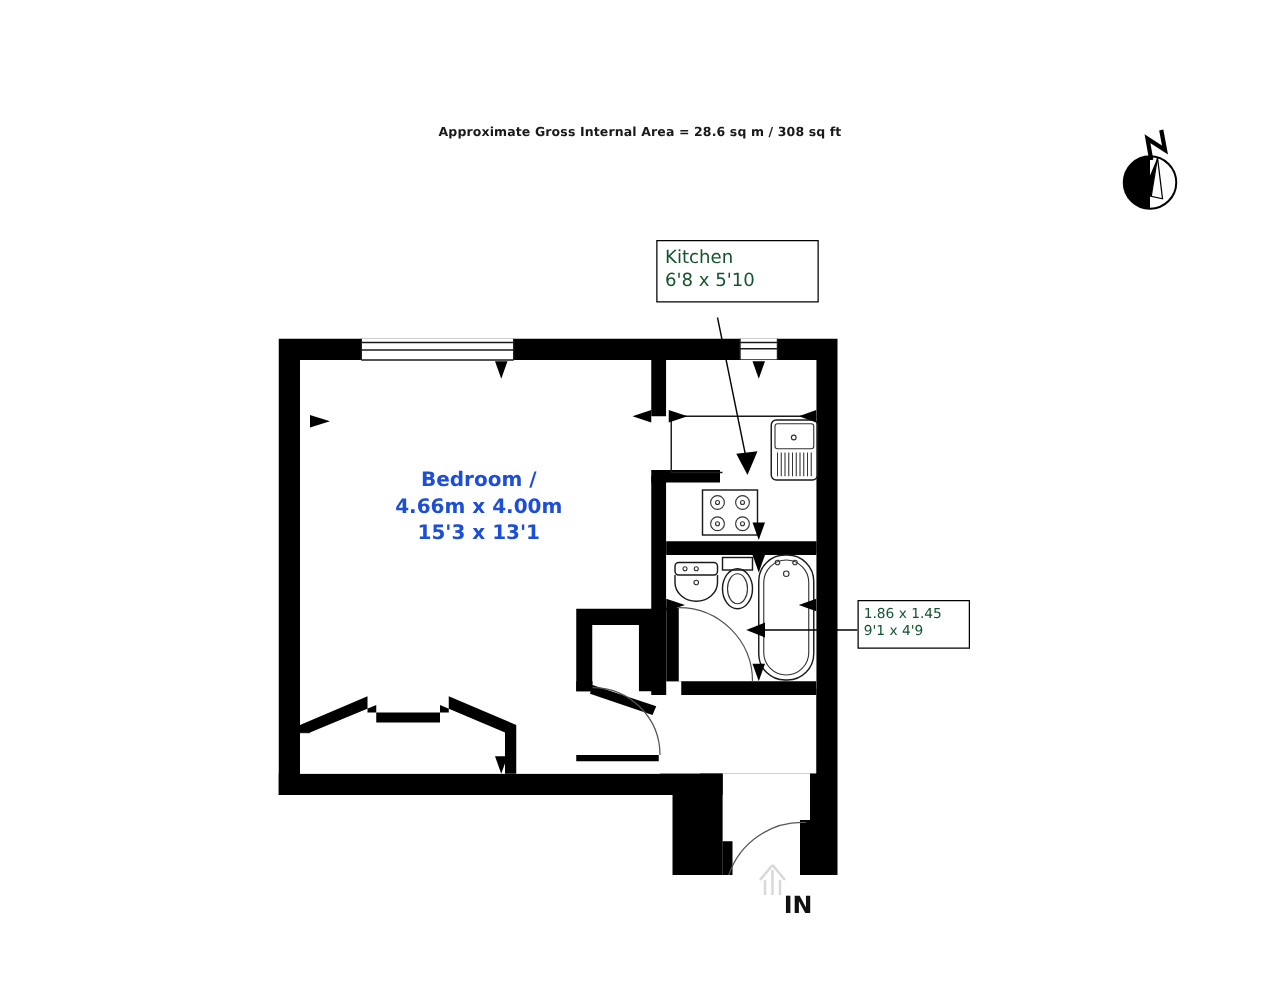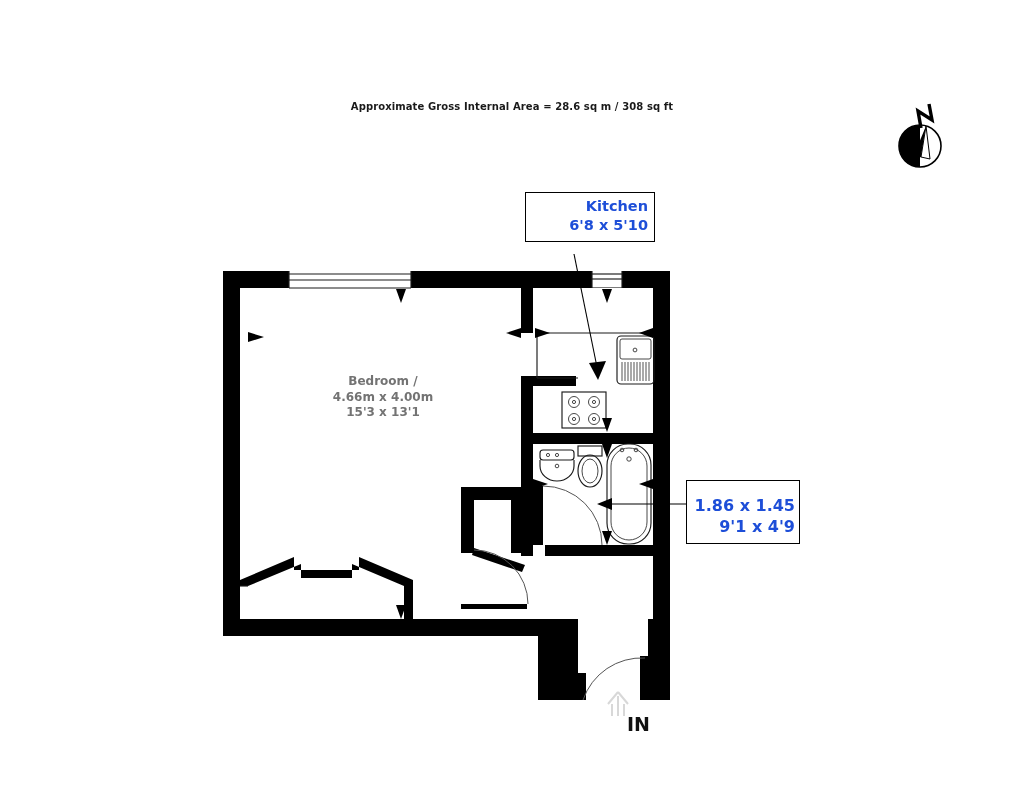--- a/index.html
+++ b/index.html
@@ -28,47 +28,47 @@
     text-align: center;
     font-size: 10px;
     font-weight: 700;
     color: #1a1a1a;
     letter-spacing: 0.1px;
   }
   .callout {
     position: absolute;
     border: 1.3px solid #000;
     background: #fff;
-    text-align: right;
-    font-weight: 700;
-    color: #1d4ed8;
+    text-align: left;
+    font-weight: 400;
+    color: #14532d;
     line-height: 1.30;
     box-sizing: border-box;
   }
   #kitchen-callout {
     left: 525px;
     top: 192px;
     width: 130px;
     padding: 4px 6px 6px 6px;
     font-size: 14.5px;
   }
   #bathroom-callout {
     left: 686px;
     top: 480px;
-    width: 114px;
-    padding: 15px 4px 5px 4px;
-    font-size: 16px;
+    width: 90px;
+    padding: 3px 4px 5px 4px;
+    font-size: 11px;
   }
   .room-label {
     position: absolute;
     text-align: center;
     font-weight: 700;
-    color: #737373;
+    color: #1d4ed8;
     line-height: 1.30;
-    font-size: 12px;
+    font-size: 16px;
   }
   #main-room-label {
     left: 283px;
     top: 374px;
     width: 200px;
   }
   #in-label {
     position: absolute;
     left: 590px;
     top: 713px;

